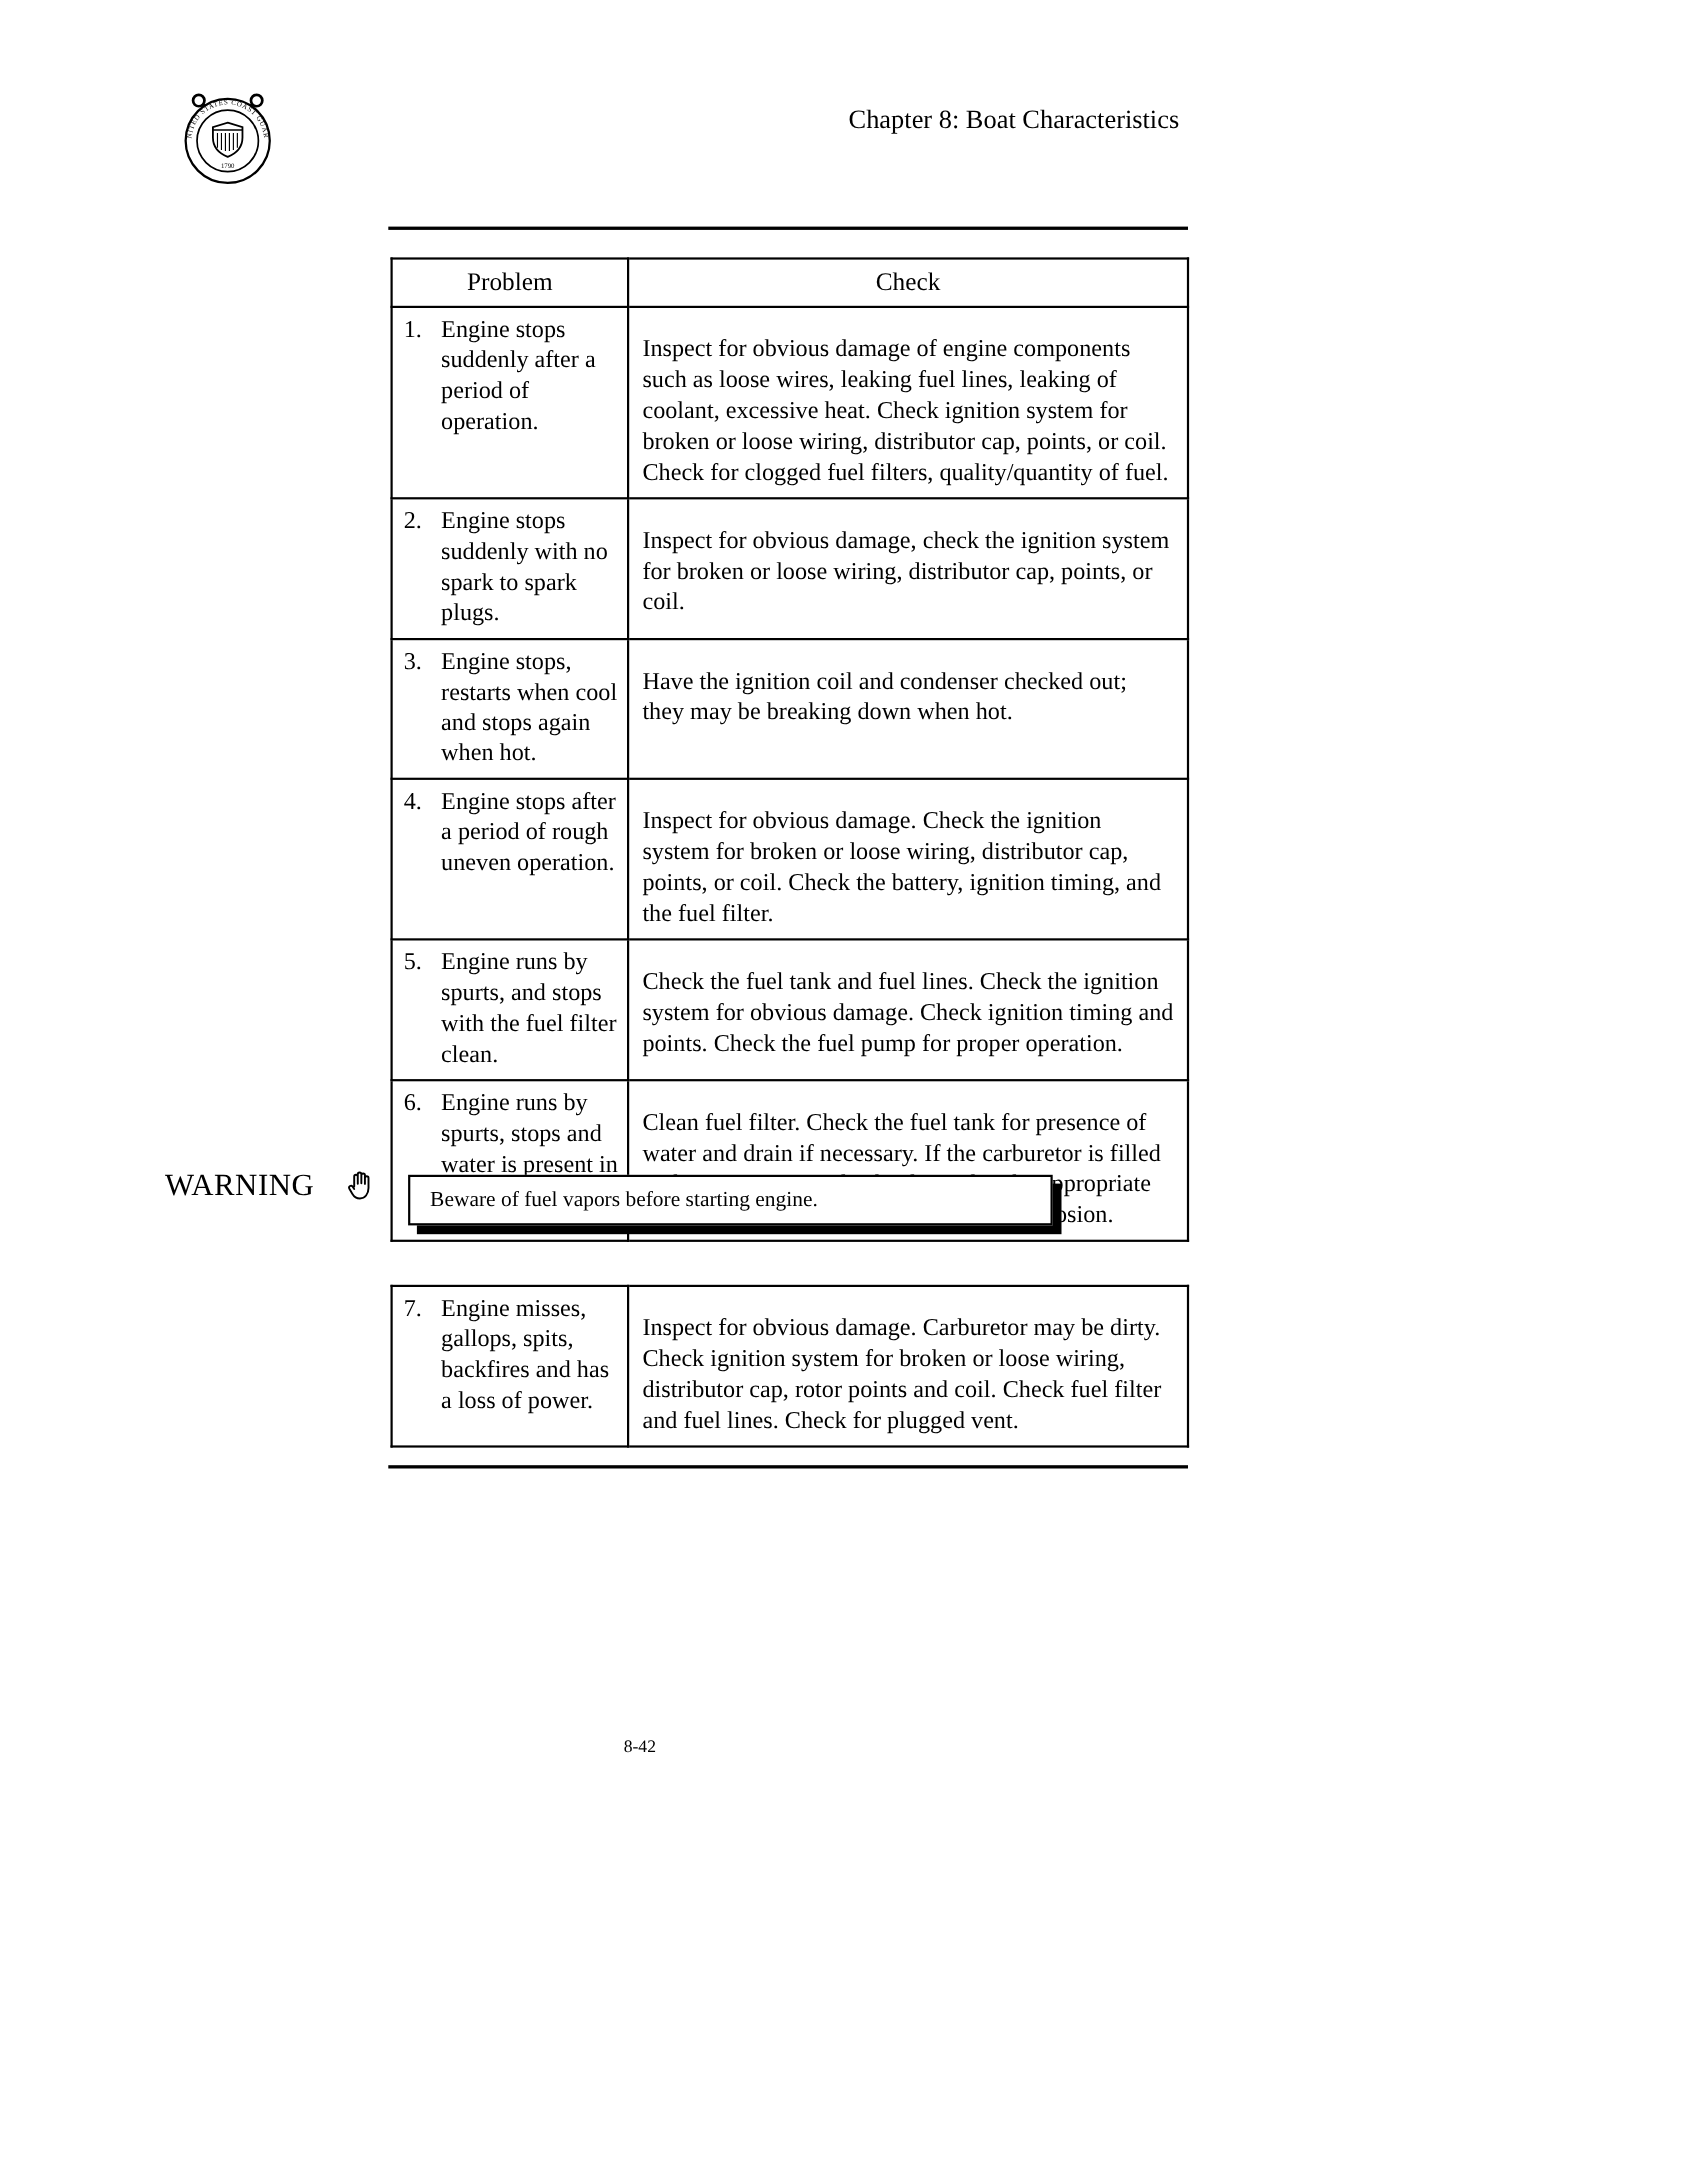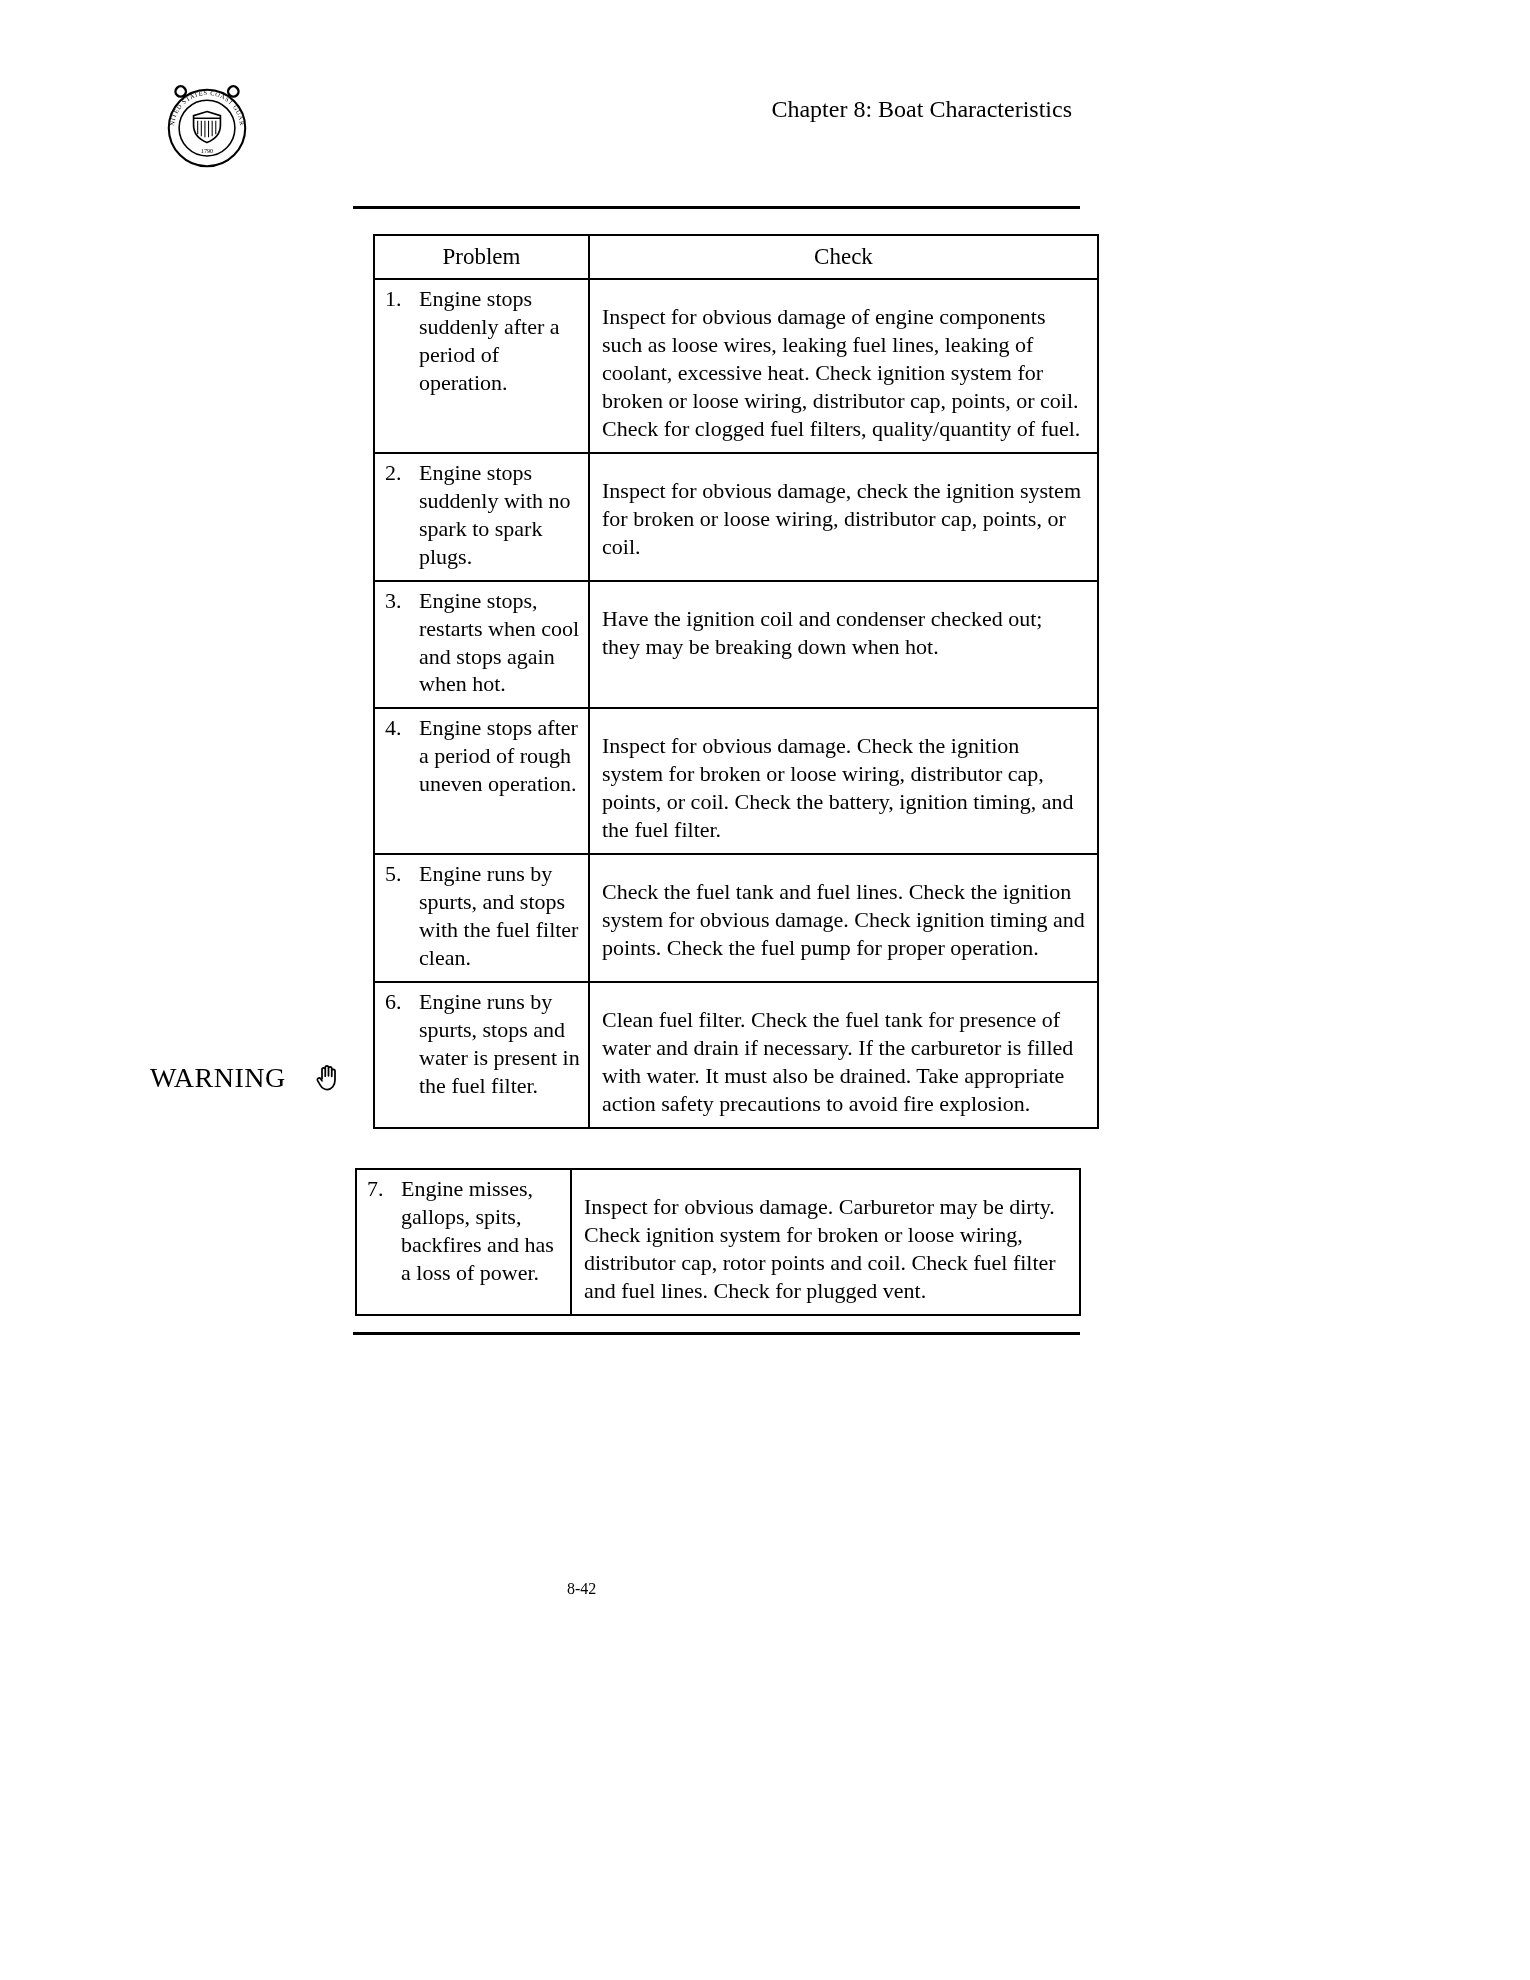--- a/index.html
+++ b/index.html
@@ -11,21 +11,21 @@
   .logo { position:absolute; left:134px; top:64px; width:146px; height:124px; }
   .chapter-header { position:absolute; top:96px; right:458px; font-size:24px; white-space:nowrap; }
   .rule { position:absolute; left:353px; width:727px; height:3px; background:#000; }
   .rule-top { top:206px; }
   .rule-bottom { top:1332px; }
 
   table.tbl {
     position:absolute; left:355px; width:724px; border-collapse:collapse; table-layout:fixed;
     font-size:22px; line-height:1.27; background:#fff;
   }
-  .tbl1 { top:234px;margin-left:18px; }
+  .tbl1 { top:234px; }
   .tbl2 { top:1168px; }
   .tbl th, .tbl td { border:2px solid #000; vertical-align:top; }
   .tbl th { font-size:23px; font-weight:normal; text-align:center; padding:6px 0 7px 0; }
   col.c-problem { width:215px; }
   col.c-check   { width:509px; }
   td.problem-cell { padding:5px 6px 9px 10px; }
   .pgrid { display:grid; grid-template-columns:34px 1fr; }
   td.check-cell { padding:23px 12px 9px 12px; }
 
   .warning-row-label {
@@ -152,20 +152,23 @@
 
   <div class="warning-row-label">
     <span>WARNING</span>
     <span class="hand">
       <svg width="30" height="30" viewBox="0 0 24 24">
         <path d="M7.2 12.5 V5.2 a1.3 1.3 0 0 1 2.6 0 V10.5 M9.8 10.3 V3.6 a1.3 1.3 0 0 1 2.6 0 V10.2 M12.4 10.2 V4.4 a1.3 1.3 0 0 1 2.6 0 V10.6 M15 10.6 V6.4 a1.3 1.3 0 0 1 2.6 0 V13.6 c0 4.4 -2.6 7.6 -6.2 7.6 c-2.6 0 -4.3 -1.3 -5.6 -3.5 L3.6 13.9 a1.4 1.4 0 0 1 2.4 -1.4 l1.2 1.8" fill="#ffffff" stroke="#000" stroke-width="1.4" stroke-linecap="round" stroke-linejoin="round"></path>
       </svg>
     </span>
   </div>
 
+  <div class="warning-box">
+    <span>Beware of fuel vapors before starting engine.</span>
+  </div>
 
   <table class="tbl tbl2">
     <colgroup>
         <col class="c-problem">
         <col class="c-check">
       </colgroup>
     <tbody>
       <tr>
         <td class="problem-cell">
             <div class="pgrid">

